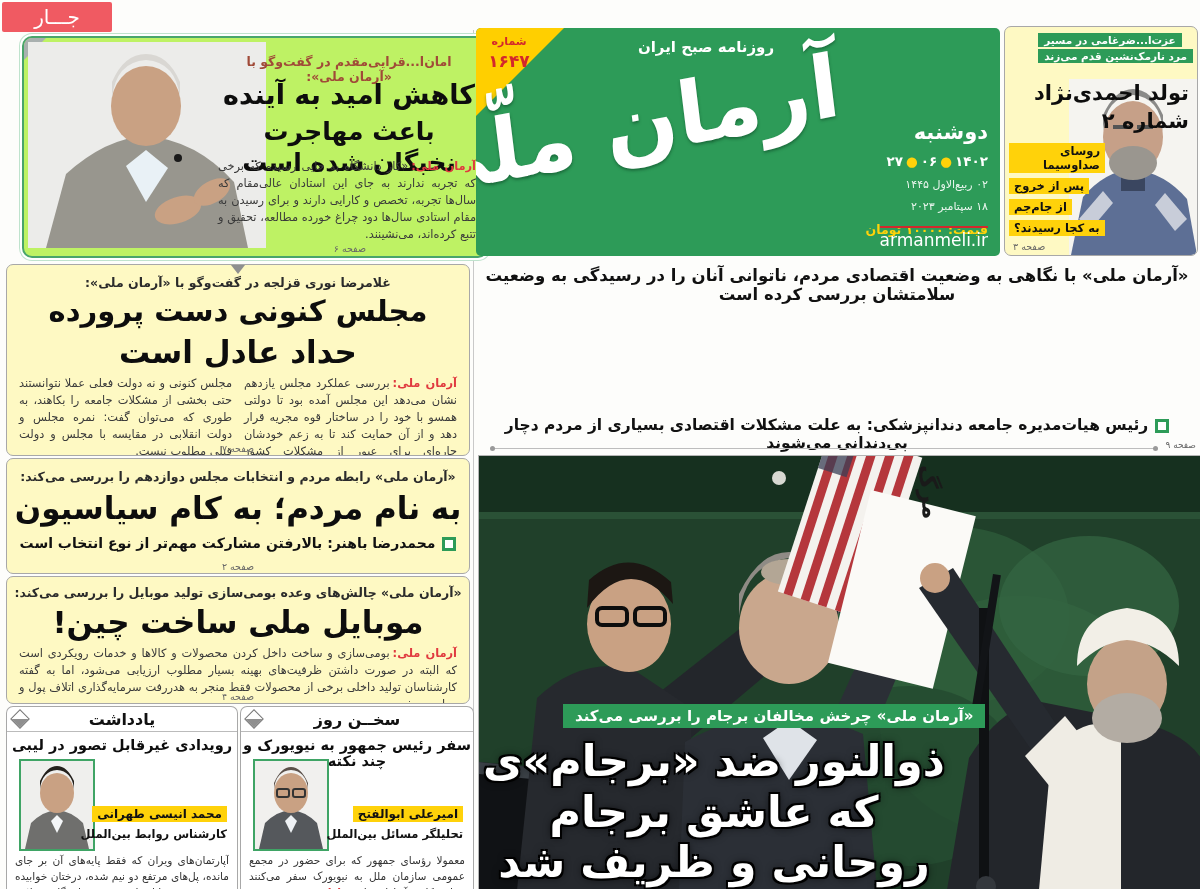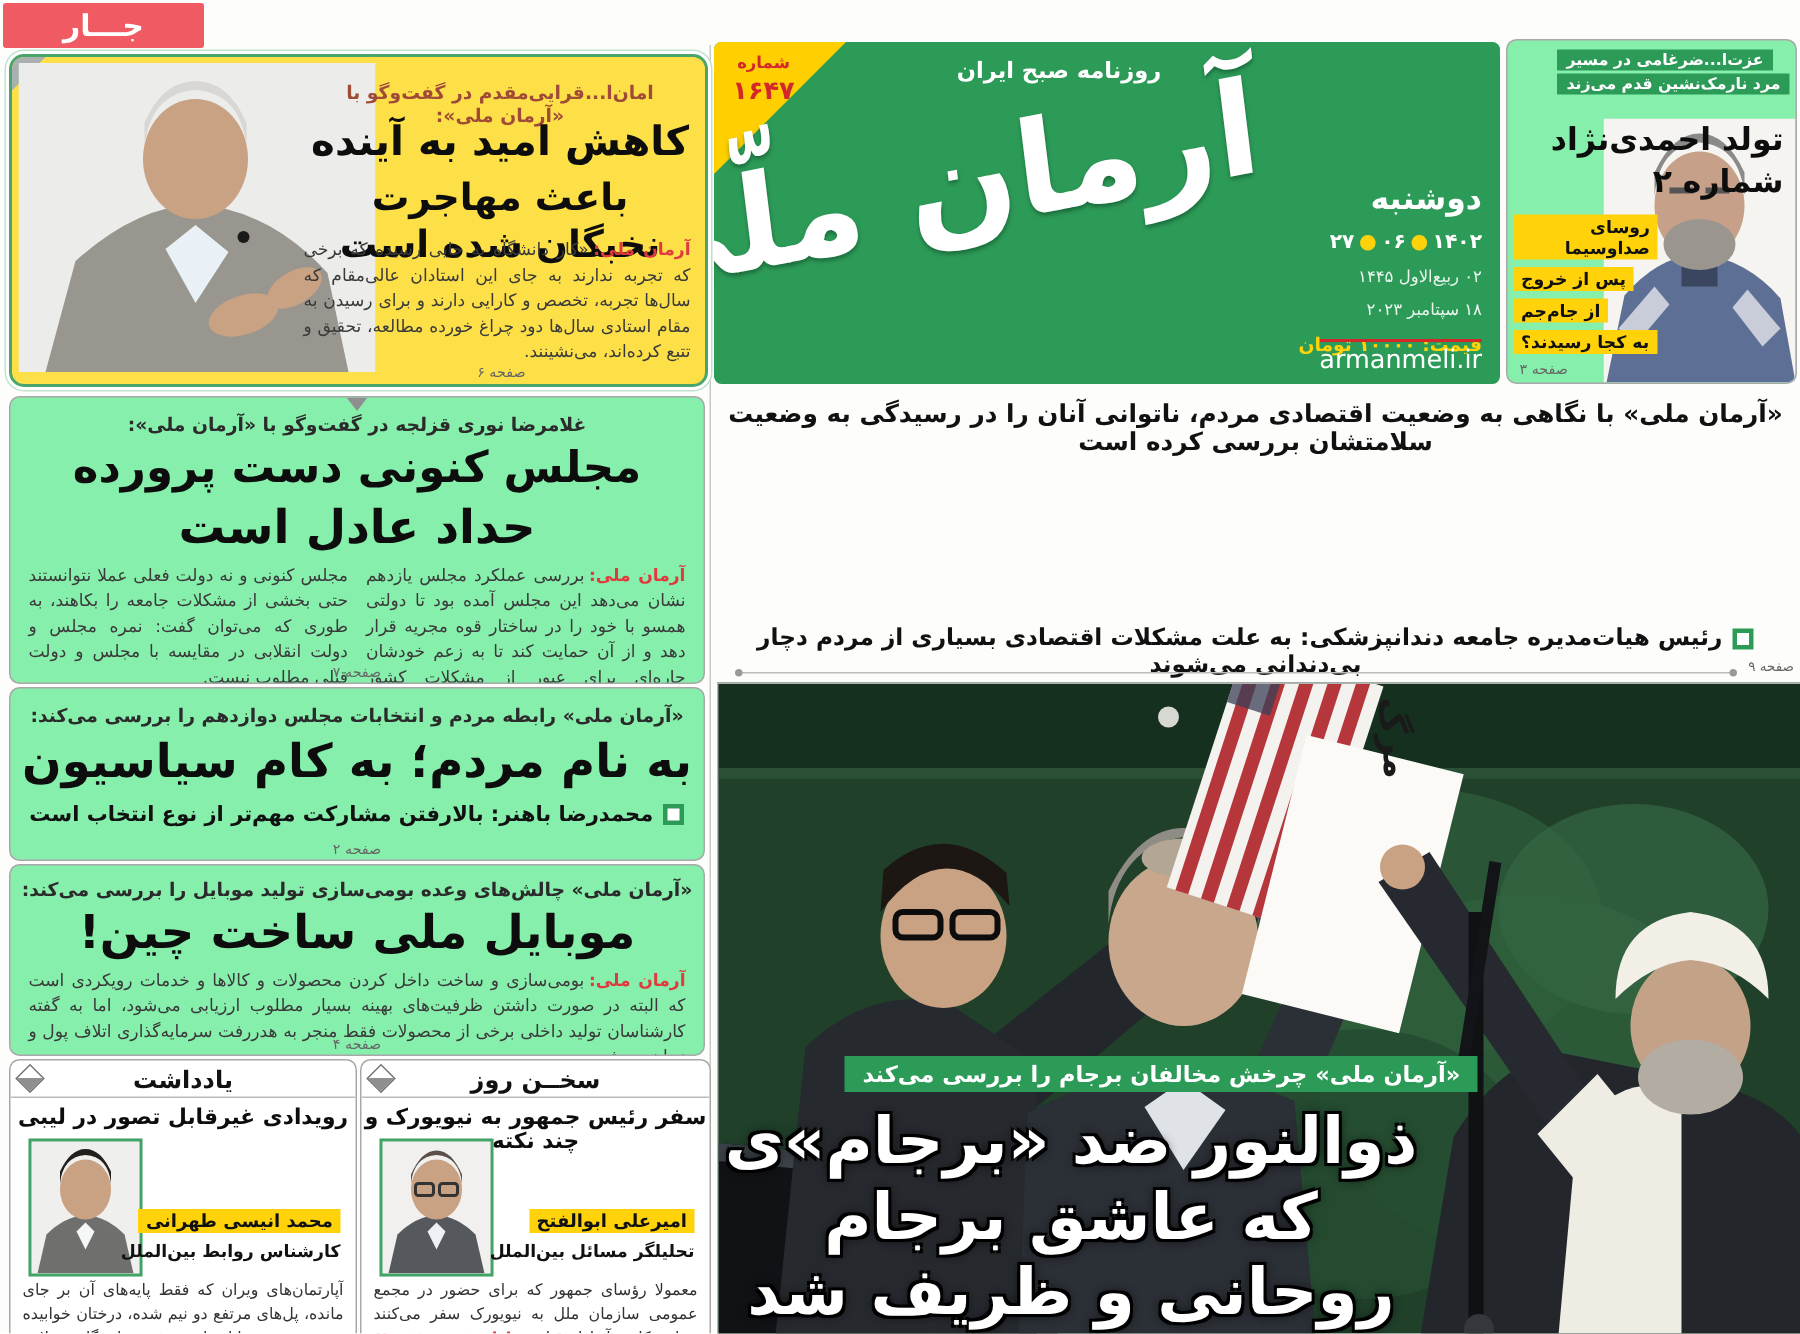--- a/index.html
+++ b/index.html
@@ -1,36 +1,36 @@
 <!DOCTYPE html>
 <html lang="fa" dir="rtl"><head>
 <meta charset="utf-8">
 <style>
   html,body{margin:0;padding:0;background:#ffffff;}
   body{font-family:"DejaVu Sans", sans-serif;}
   #paper{position:relative;width:1200px;height:889px;background:#fdfdfb;overflow:hidden;direction:rtl;}
   .abs{position:absolute;}
-  .box{position:absolute;background:#86efac;border:1px solid #a8a8a8;border-radius:7px;overflow:hidden;}
+  .box{position:absolute;background:#fef9c3;border:1px solid #a8a8a8;border-radius:7px;overflow:hidden;}
   .center{text-align:center;}
   .right{text-align:right;}
   .kicker{font-size:12.5px;font-weight:bold;color:#2b2b2b;}
   .headline{font-weight:bold;color:#0d0d0d;line-height:1.25;}
   .bodytext{font-size:11.4px;color:#3a3a3a;line-height:1.5;text-align:justify;}
   .red-label{color:#e03a3f;font-weight:bold;margin-left:3px;}
   .pagemark{font-size:9.5px;color:#666;}
   .bullet-square{display:inline-block;width:8px;height:8px;border:3px solid #2d9b58;background:#fff;vertical-align:middle;margin-left:7px;}
   .vline{position:absolute;width:1px;background:#c9c9c9;}
   .hline{position:absolute;height:1px;background:#bdbdbd;}
   .hline::before,.hline::after{content:"";position:absolute;top:-2px;width:5px;height:5px;border-radius:50%;background:#9a9a9a;}
   .hline::before{right:-2px;} .hline::after{left:-2px;}
   
-  #jar{left:2px;top:2px;width:134px;height:30px;background:#f05a62;color:#fff;
-       font-size:20px;font-weight:bold;display:flex;align-items:center;justify-content:center;border-radius:2px;}
-  
-  #tl-box{left:6px;top:36px;width:462px;height:218px;border:2px solid #49a56b;border-radius:10px;background:#fde047;
+  #jar{left:2px;top:2px;width:110px;height:30px;background:#f05a62;color:#fff;
+       font-size:20px;font-weight:normal;display:flex;align-items:center;justify-content:center;border-radius:2px;}
+  
+  #tl-box{left:22px;top:36px;width:462px;height:218px;border:2px solid #49a56b;border-radius:10px;background:#bef264;
           box-shadow:0 0 0 2px #fff,0 0 0 3px #bfe3cd;overflow:hidden;}
   #tl-fold{left:-1px;top:-1px;width:24px;height:24px;background:#a9b0af;clip-path:polygon(0 0,100% 0,0 100%);}
   .yellow-chip{display:inline-block;background:#ffd20a;color:#111;font-weight:bold;padding:1px 5px;}
   .green-chip{display:inline-block;background:#2d9b58;color:#fff;font-weight:bold;padding:1px 6px;}
   
   #masthead{left:476px;top:28px;width:524px;height:228px;background:#2d9b58;border-radius:5px;overflow:hidden;}
   #mh-tri{left:0;top:0;width:88px;height:88px;background:#ffcf00;clip-path:polygon(0 0,100% 0,0 100%);}
   #mh-issue{left:4px;top:7px;width:58px;text-align:center;color:#d3272c;font-size:11px;font-weight:bold;line-height:1.35;}
   #mh-issue .num{font-size:17px;}
   #mh-tagline{left:110px;top:10px;width:240px;color:#fff;font-size:15px;font-weight:bold;text-align:center;}

